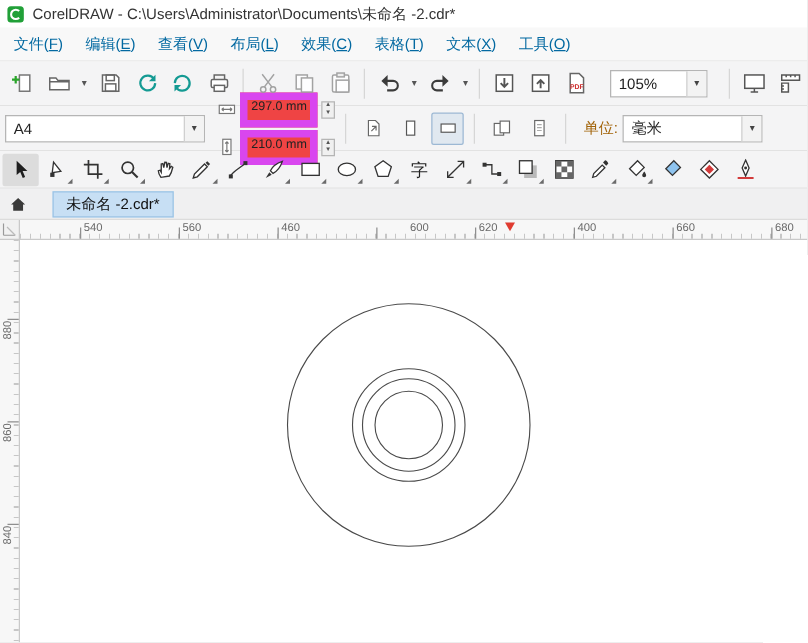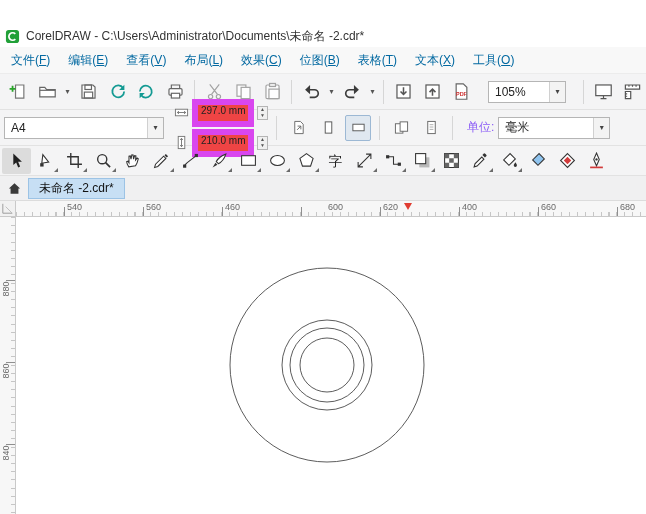--- a/index.html
+++ b/index.html
@@ -1,21 +1,21 @@
 <!DOCTYPE html>
 <html><head>
 <meta charset="utf-8">
 <style>
   * { box-sizing: border-box; margin: 0; padding: 0; }
   html,body { background:#ddd; }
   body { font-family: "Liberation Sans", "DejaVu Sans", sans-serif; }
   #app { position:relative; width:646px; height:514px; background:#fff; overflow:hidden; color:#222; font-size:12px; }
 
   
-  .titlebar { height:22px; display:flex; align-items:center; gap:6px; padding-left:5px; background:#fff;margin-top:25px; }
+  .titlebar { height:22px; display:flex; align-items:center; gap:6px; padding-left:5px; background:#fff; }
   .titlebar .logo svg { width:15px; height:15px; display:block; }
   .win-title { font-size:12px; color:#333; white-space:nowrap; }
 
   
   .menubar { height:26px; display:flex; align-items:center; background:#f8f8f8; padding-left:2px; }
   .menu-item { padding:4px 9px; white-space:nowrap; color:#0369a1; }
 
   
   .stdbar { height:37px; display:flex; align-items:center; background:#f4f4f5; border-top:1px solid #ececec; border-bottom:1px solid #e2e2e2; padding:0 4px; gap:1px; }
   .tb-btn { width:28px; height:28px; display:flex; align-items:center; justify-content:center; border-radius:2px; flex:0 0 auto; }
@@ -32,32 +32,32 @@
   .preset-combo { width:160px; }
   .size-col { display:flex; flex-direction:column; gap:2px; margin-left:6px; }
   .size-row { display:flex; align-items:center; gap:3px; }
   .size-row svg { width:13px; height:13px; display:block; }
   .size-input { width:62px; height:28px; background:#ef4444; border:6px solid #d946ef; font-size:10px; line-height:12px; padding:0 3px; white-space:nowrap; }
   .spin { width:11px; height:14px; display:flex; flex-direction:column; border:1px solid #b5b5b5; background:#f0f0f0; }
   .spin > div { flex:1; font-size:5px; line-height:5px; text-align:center; color:#555; }
   .pb-btn { width:26px; height:26px; display:flex; align-items:center; justify-content:center; border-radius:2px; border:1px solid transparent; flex:0 0 auto; }
   .pb-btn svg { width:17px; height:17px; display:block; }
   .pb-btn.pressed { background:#e0e8f0; border:1px solid #9cb8d4; }
-  .units-label { margin-left:6px; white-space:nowrap; color:#8b5cf6; }
+  .units-label { margin-left:6px; white-space:nowrap; color:#a16207; }
   .units-combo { width:112px; }
 
   
   .toolbox { height:30px; display:flex; align-items:center; background:#f4f4f5; border-bottom:1px solid #e2e2e2; padding-left:2px; }
   .tool { position:relative; width:29px; height:26px; display:flex; align-items:center; justify-content:center; border-radius:2px; flex:0 0 auto; }
   .tool.active { background:#dcdcdc; }
   .tool svg { width:17px; height:17px; display:block; }
   .tool .fly { position:absolute; right:2px; bottom:2px; width:0; height:0; border-bottom:4px solid #6b6b6b; border-left:4px solid transparent; }
 
   
-  .tabrow { height:25px; display:flex; align-items:center; gap:3px; background:#f0f0f1; border-bottom:1px solid #dcdcdc; padding-left:3px; }
+  .tabrow { height:25px; display:flex; align-items:center; gap:17px; background:#f0f0f1; border-bottom:1px solid #dcdcdc; padding-left:3px; }
   .home-btn { width:22px; height:21px; display:flex; align-items:center; justify-content:center; }
   .home-btn svg { width:15px; height:15px; display:block; }
   .doc-tab { height:21px; display:flex; align-items:center; padding:0 10px; background:#c7dff4; border:1px solid #9cc3e5; font-size:12px; color:#111; white-space:nowrap; }
 
   
   .ruler-row { height:16px; display:flex; }
   .ruler-corner { width:16px; height:16px; background:#f1f1f1; border-right:1px solid #c9c9c9; border-bottom:1px solid #c9c9c9; display:flex; align-items:center; justify-content:center; }
   .ruler-corner svg { width:12px; height:12px; display:block; }
   .h-ruler { position:relative; flex:1; background:#f7f7f7; border-bottom:1px solid #c9c9c9;
     background-image: repeating-linear-gradient(to right, #c6c6c6 0 1px, transparent 1px 7.9px);
@@ -92,21 +92,20 @@
       </span>
     <span class="win-title">CorelDRAW - C:\Users\Administrator\Documents\未命名 -2.cdr*</span>
   </div>
 
   <div class="menubar">
       <div class="menu-item">文件(<u>F</u>)</div>
       <div class="menu-item">编辑(<u>E</u>)</div>
       <div class="menu-item">查看(<u>V</u>)</div>
       <div class="menu-item">布局(<u>L</u>)</div>
       <div class="menu-item">效果(<u>C</u>)</div>
-      <div class="menu-item">位图(<u>B</u>)</div>
       <div class="menu-item">表格(<u>T</u>)</div>
       <div class="menu-item">文本(<u>X</u>)</div>
       <div class="menu-item">工具(<u>O</u>)</div>
     </div>
 
   <div class="stdbar">
       <div class="tb-btn">
         <svg viewBox="0 0 16 16">
           <path d="M5.5 2.5h7v11h-7z" fill="#fff" stroke="#777"></path>
           <path d="M3 3.2v5M.5 5.7h5" stroke="#2aa52a" stroke-width="1.5"></path>

